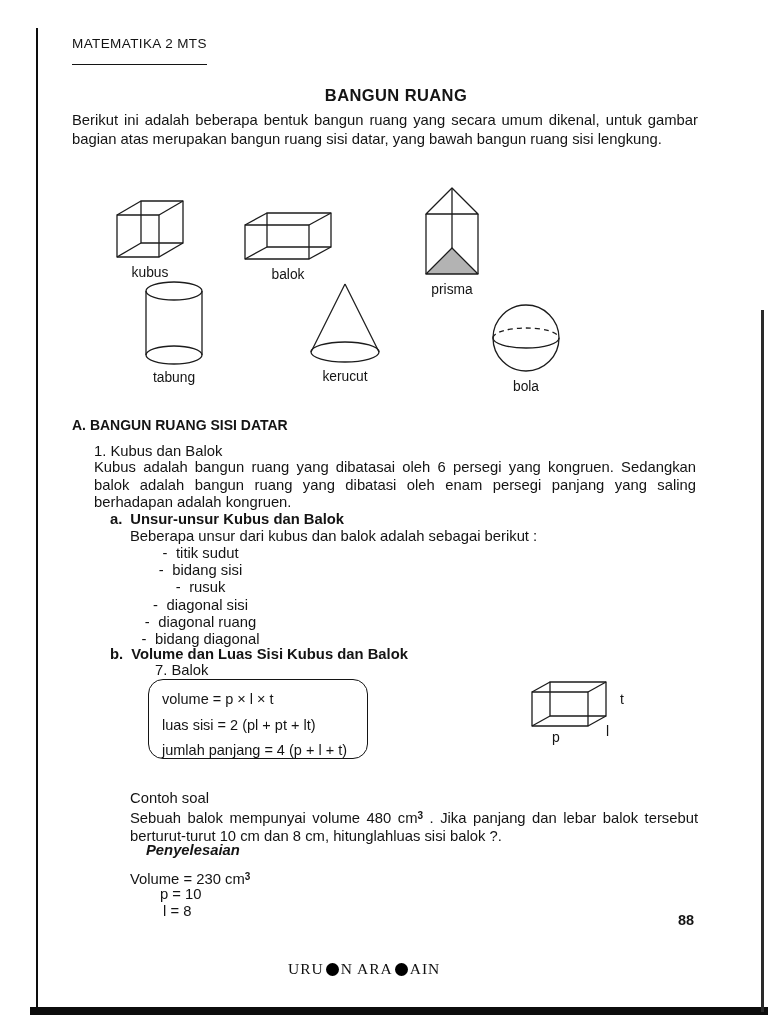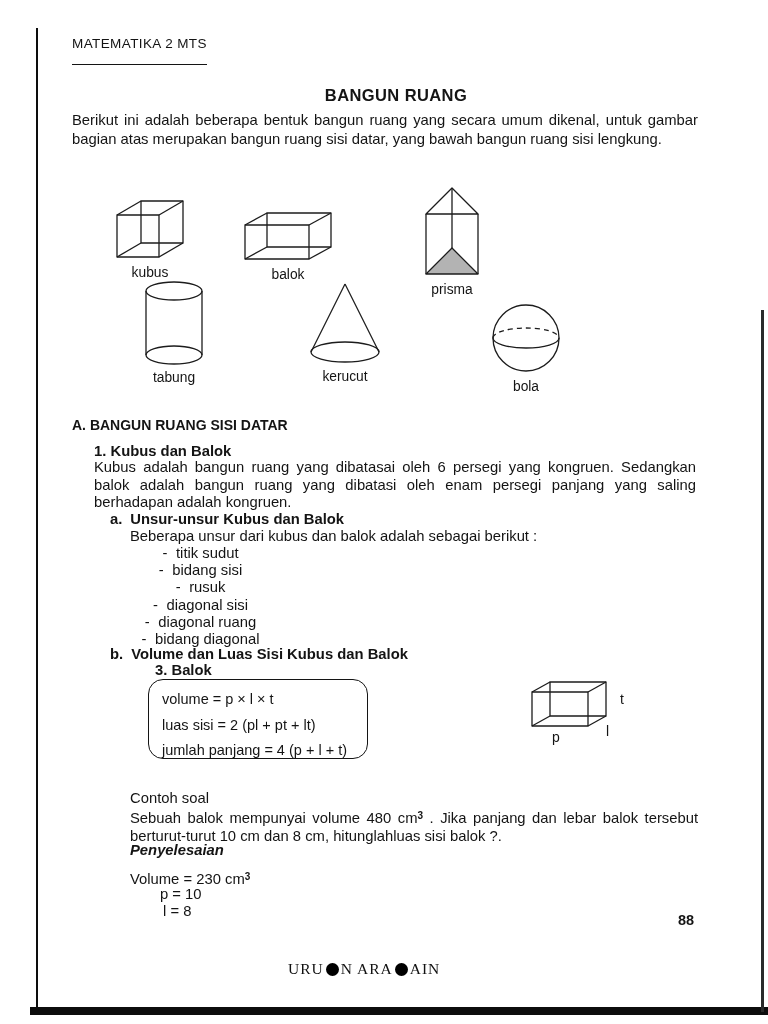--- a/index.html
+++ b/index.html
@@ -8,38 +8,38 @@
     background:#ffffff; font-family:"Liberation Sans", sans-serif;
     color:#141414; overflow:hidden;
   }
   .abs { position:absolute; margin:0; }
   .underlined { border-bottom:1.4px solid #141414; padding-bottom:13px; }
   .header { font-size:13.5px; letter-spacing:0.4px; }
   .title { width:768px; text-align:center; font-size:16.5px; font-weight:700; letter-spacing:0.4px;padding-left:12px; }
   .body-text { font-size:14.8px; line-height:17.5px; text-align:justify; }
   .intro { line-height:19px; }
   .h-section { font-size:14px; font-weight:700; }
-  .h-sub { font-size:14.8px; font-weight:700; }
+  .h-sub { font-size:14.8px; font-weight:400; }
   .shape { display:flex; flex-direction:column; align-items:center; }
   .shape figcaption { font-size:13.8px; margin-top:4px; color:#141414; }
   svg.wire * { stroke:#1c1c1c; stroke-width:1.3; fill:none; stroke-linejoin:round; }
   svg.wire .filled { fill:#b3b3b3; }
   svg.wire .dashed { stroke-dasharray:5 4; }
   .label-row { display:flex; gap:8px; font-weight:700; font-size:14.8px; }
   .unsur-list { list-style:none; padding:0; margin:0; font-size:14.8px;text-align:center; }
   .unsur-list li { line-height:17.2px; }
   .unsur-list .dash { display:inline-block; width:22px; }
   .formula-box {
     width:220px; height:80px; box-sizing:border-box;
     border:1.6px solid #141414; border-radius:15px;
     padding:7px 0 0 13px; font-size:14.5px; line-height:25.5px;
   }
   .diagram-label { font-size:14px; }
   .sup { font-size:10px; vertical-align:4px; font-weight:700; }
-  .penyelesaian { font-weight:700; font-style:italic; font-size:14.8px; }
+  .penyelesaian { font-weight:700; font-style:italic; font-size:14.8px;margin-left:16px; }
   .footer-mark { display:flex; align-items:center; gap:2px;
     font-family:"Liberation Serif", serif; font-size:15.5px; letter-spacing:1px; color:#111; }
   .wm-dot { display:inline-block; width:13px; height:13px; border-radius:50%; background:#000; }
   .page-number { font-size:14.5px; }
   .scan-line { position:absolute; background:#0d0d0d; }
   .scan-left { left:36px; top:28px; width:1.6px; height:986px; }
   .scan-bottom { left:30px; top:1007px; width:738px; height:8px; }
   .scan-right { left:761px; top:310px; width:3px; height:702px; background:#2a2a2a; }
 </style>
 </head>
@@ -143,21 +143,21 @@
     <li><span class="dash">-</span><span>diagonal sisi</span></li>
     <li><span class="dash">-</span><span>diagonal ruang</span></li>
     <li><span class="dash">-</span><span>bidang diagonal</span></li>
   </ul>
 
   <div class="label-row abs" style="left:110px; top:646px;">
     <span>b.</span>
     <span>Volume dan Luas Sisi Kubus dan Balok</span>
   </div>
 
-  <h4 class="h-sub abs" style="left:155px; top:662px;">3. Balok</h4>
+  <h4 class="h-sub abs" style="left:155px; top:662px;">7. Balok</h4>
 
   <div class="formula-box abs" style="left:148px; top:679px;">
     <div>volume = p × l × t</div>
     <div>luas sisi = 2 (pl + pt + lt)</div>
     <div>jumlah panjang = 4 (p + l + t)</div>
   </div>
 
   <svg class="wire abs" style="left:530px; top:678px;" width="85" height="52" viewBox="0 0 85 52">
     <rect x="20" y="4" width="56" height="34"></rect>
     <rect x="2" y="14" width="56" height="34"></rect>

